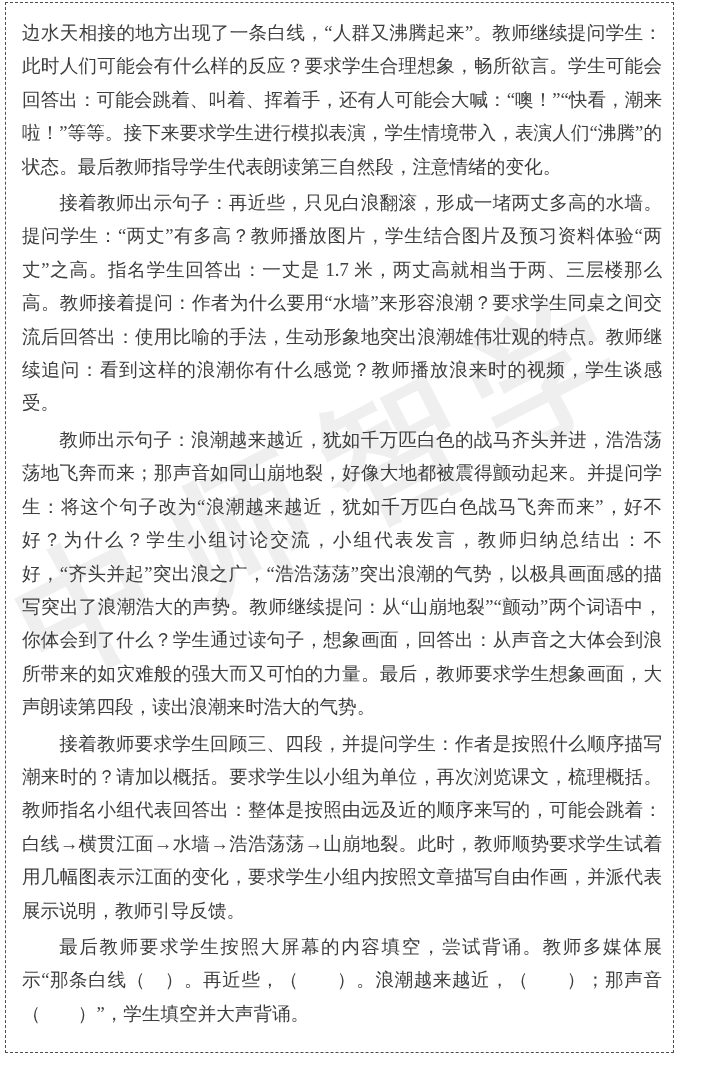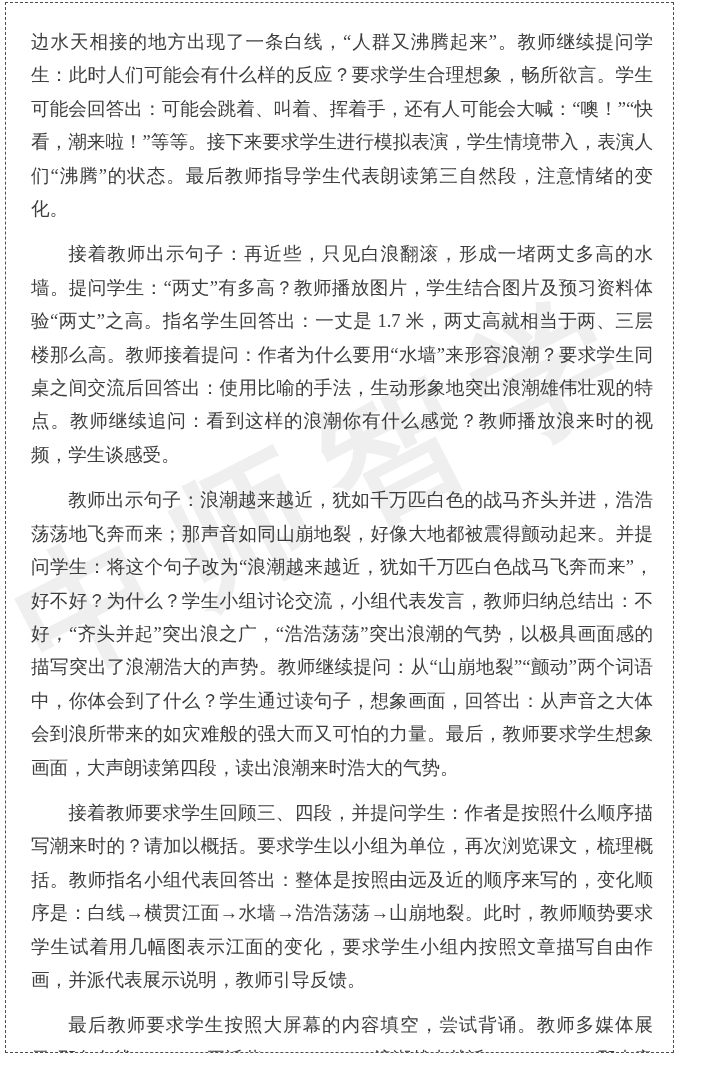--- a/index.html
+++ b/index.html
@@ -46,35 +46,35 @@
   .content {
     position: relative;
     z-index: 1;
     padding: 10px 8px 0 13px;
     font-size: 18.6px;
     line-height: 33.4px;
     color: #3d3d3d;
     text-align: justify;
   }
   .content p {
-    margin: 12px;
+    margin: 3px;
     text-indent: 2em;
     word-break: break-all;
   }
   .content p.continuation {
     text-indent: 0;
   }
 </style>
 </head>
 <body>
 
 <div class="page-frame">
   <div class="watermark">中师智学</div>
 
   <div class="content">
     <p class="continuation">边水天相接的地方出现了一条白线，“人群又沸腾起来”。教师继续提问学生：此时人们可能会有什么样的反应？要求学生合理想象，畅所欲言。学生可能会回答出：可能会跳着、叫着、挥着手，还有人可能会大喊：“噢！”“快看，潮来啦！”等等。接下来要求学生进行模拟表演，学生情境带入，表演人们“沸腾”的状态。最后教师指导学生代表朗读第三自然段，注意情绪的变化。</p>
     <p>接着教师出示句子：再近些，只见白浪翻滚，形成一堵两丈多高的水墙。提问学生：“两丈”有多高？教师播放图片，学生结合图片及预习资料体验“两丈”之高。指名学生回答出：一丈是 1.7 米，两丈高就相当于两、三层楼那么高。教师接着提问：作者为什么要用“水墙”来形容浪潮？要求学生同桌之间交流后回答出：使用比喻的手法，生动形象地突出浪潮雄伟壮观的特点。教师继续追问：看到这样的浪潮你有什么感觉？教师播放浪来时的视频，学生谈感受。</p>
     <p>教师出示句子：浪潮越来越近，犹如千万匹白色的战马齐头并进，浩浩荡荡地飞奔而来；那声音如同山崩地裂，好像大地都被震得颤动起来。并提问学生：将这个句子改为“浪潮越来越近，犹如千万匹白色战马飞奔而来”，好不好？为什么？学生小组讨论交流，小组代表发言，教师归纳总结出：不好，“齐头并起”突出浪之广，“浩浩荡荡”突出浪潮的气势，以极具画面感的描写突出了浪潮浩大的声势。教师继续提问：从“山崩地裂”“颤动”两个词语中，你体会到了什么？学生通过读句子，想象画面，回答出：从声音之大体会到浪所带来的如灾难般的强大而又可怕的力量。最后，教师要求学生想象画面，大声朗读第四段，读出浪潮来时浩大的气势。</p>
-    <p>接着教师要求学生回顾三、四段，并提问学生：作者是按照什么顺序描写潮来时的？请加以概括。要求学生以小组为单位，再次浏览课文，梳理概括。教师指名小组代表回答出：整体是按照由远及近的顺序来写的，变化顺序是：白线→横贯江面→水墙→浩浩荡荡→山崩地裂。此时，教师顺势要求学生试着用几幅图表示江面的变化，要求学生小组内按照文章描写自由作画，并派代表展示说明，教师引导反馈。</p>
+    <p>接着教师要求学生回顾三、四段，并提问学生：作者是按照什么顺序描写潮来时的？请加以概括。要求学生以小组为单位，再次浏览课文，梳理概括。教师指名小组代表回答出：整体是按照由远及近的顺序来写的，可能会跳着：白线→横贯江面→水墙→浩浩荡荡→山崩地裂。此时，教师顺势要求学生试着用几幅图表示江面的变化，要求学生小组内按照文章描写自由作画，并派代表展示说明，教师引导反馈。</p>
     <p>最后教师要求学生按照大屏幕的内容填空，尝试背诵。教师多媒体展示“那条白线（　）。再近些，（　　）。浪潮越来越近，（　　）；那声音（　　）”，学生填空并大声背诵。</p>
 
   </div>
 </div>
 
 </body></html>

